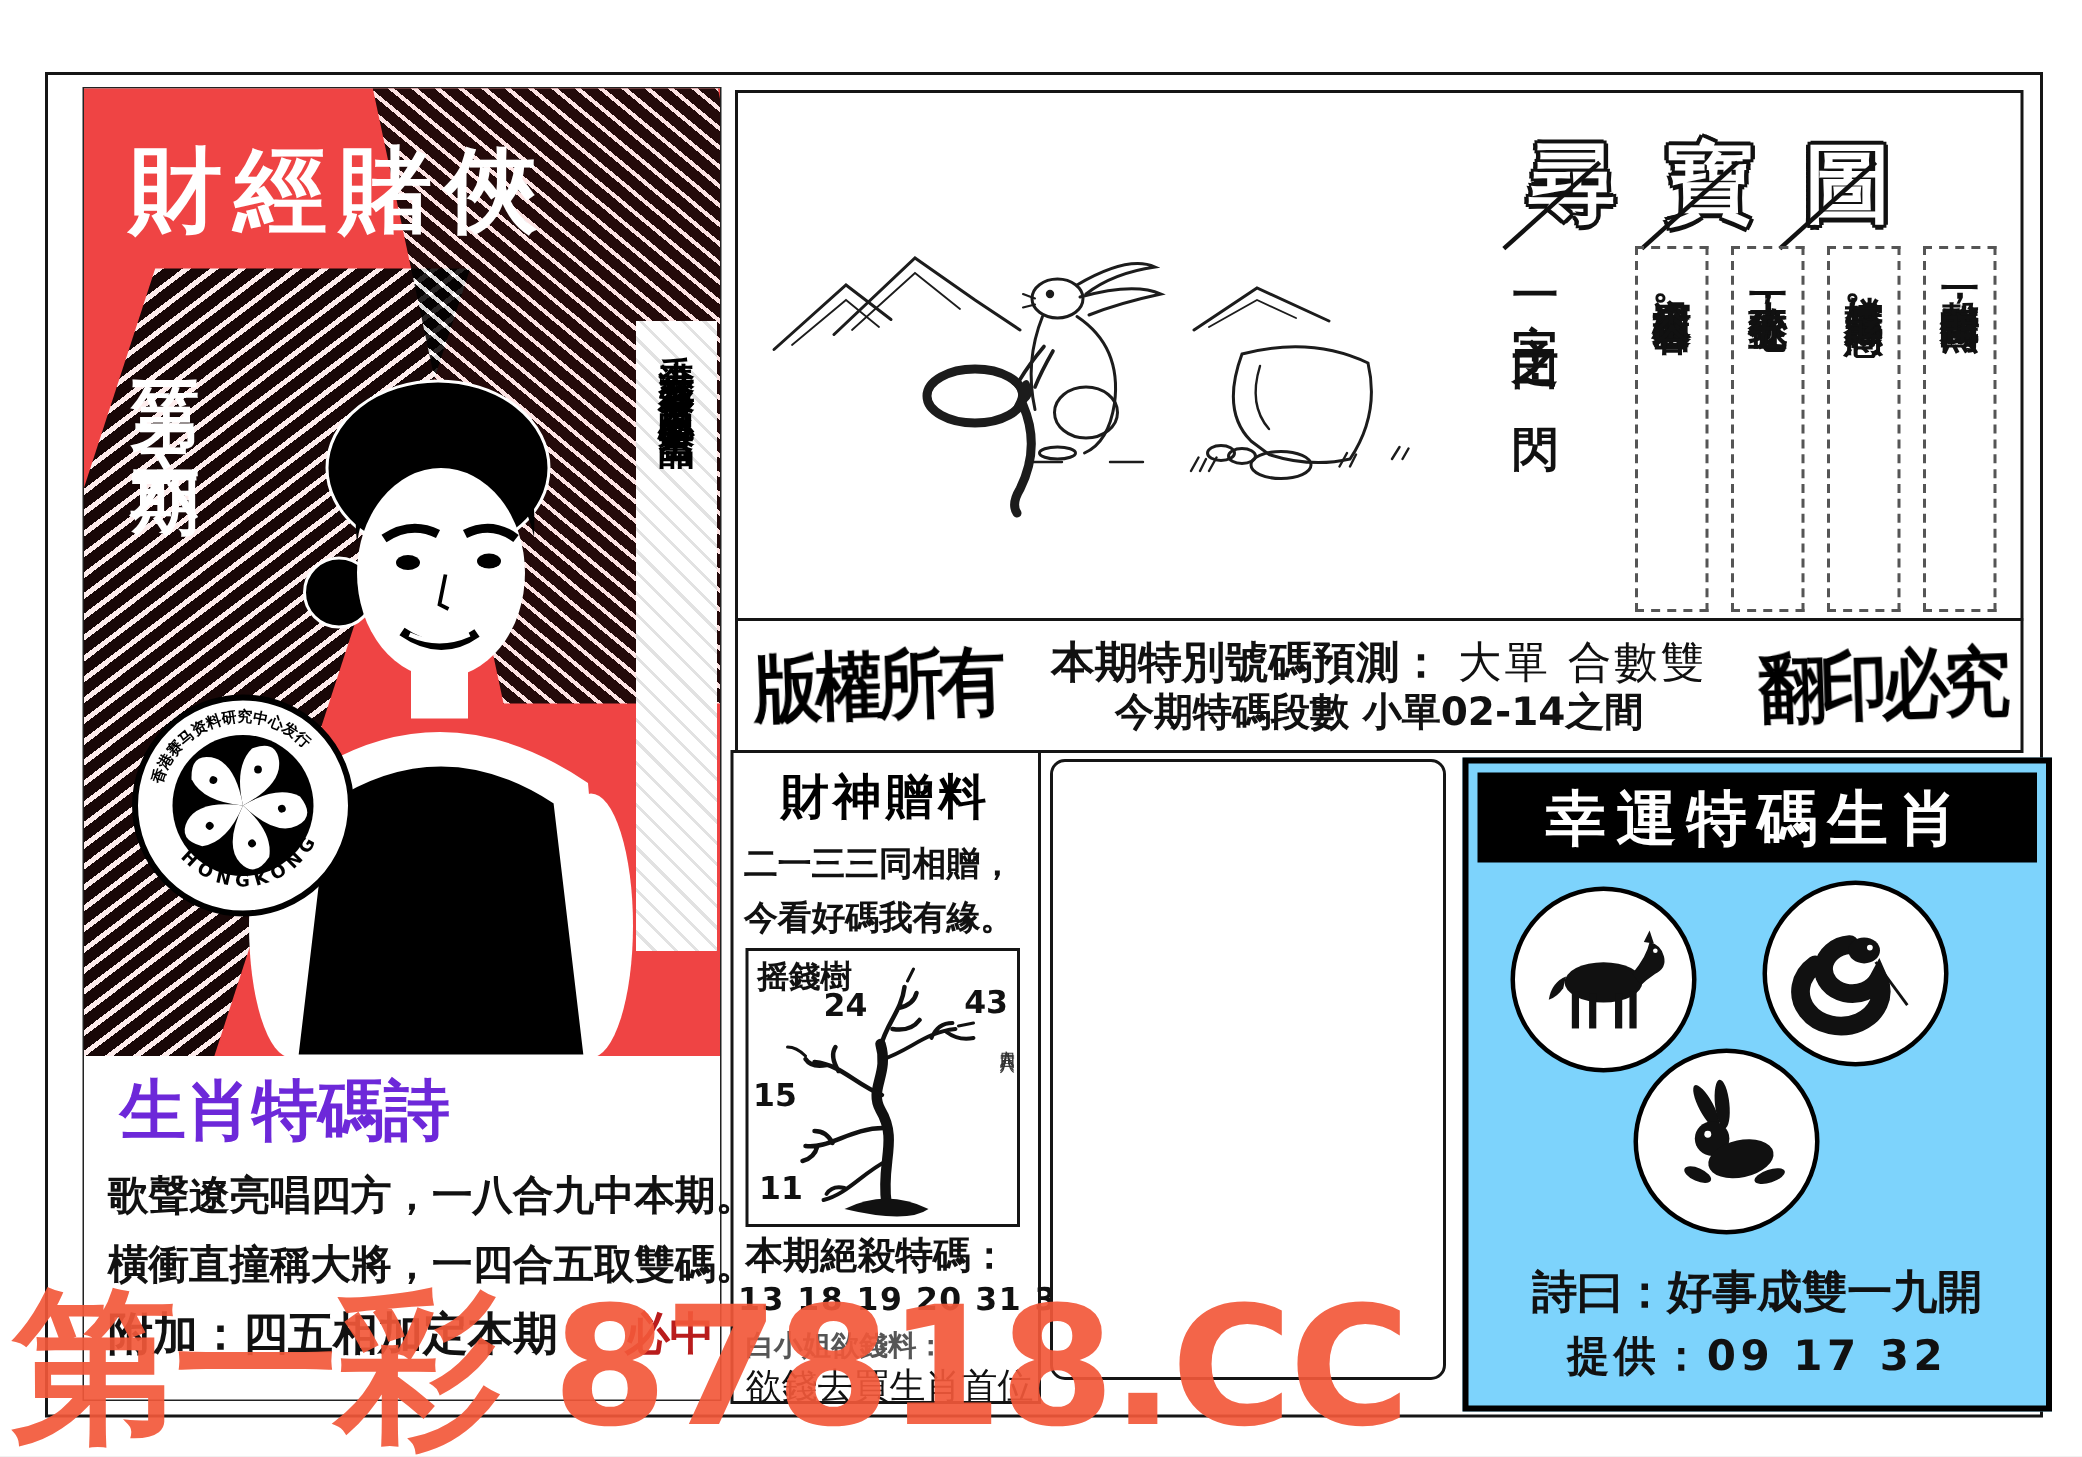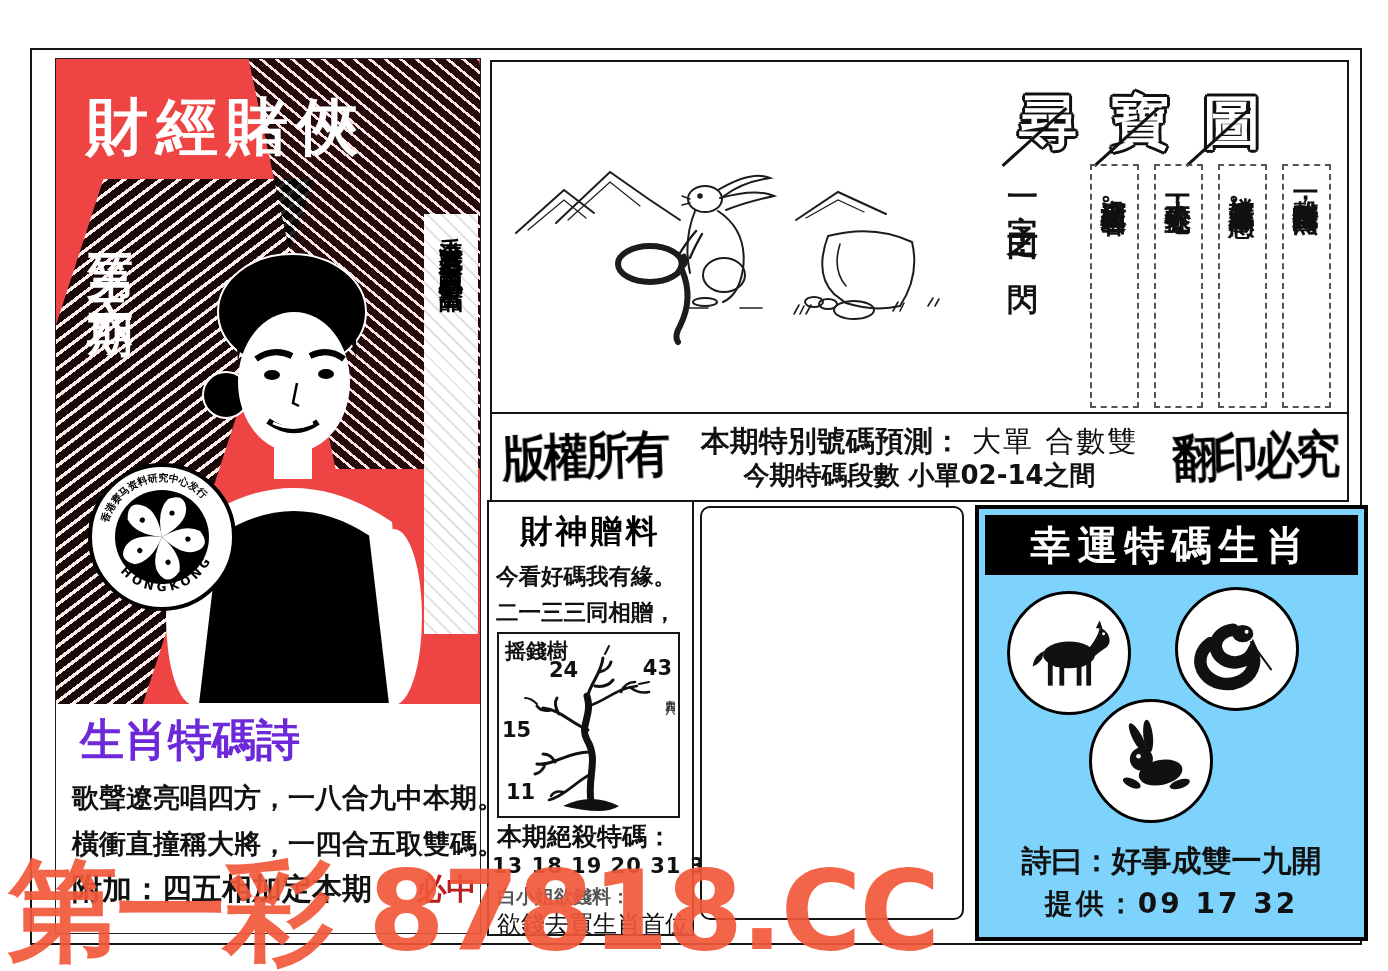--- a/index.html
+++ b/index.html
@@ -232,22 +232,22 @@
         <span>今期特碼段數</span>
         <span>小單02-14之間</span>
       </div>
     </div>
     <div class="stamp">翻印必究</div>
   </div>
 
   <div class="caishen">
     <div class="cs-title">財神贈料</div>
     <div class="cs-verse">
+      <div>二一三三同相贈，</div>
       <div>今看好碼我有緣。</div>
-      <div>二一三三同相贈，</div>
     </div>
 
     <div class="treebox">
       <svg viewBox="0 0 179 182" style="position:absolute;left:0;top:0;width:100%;height:100%;" fill="none" stroke="#111" stroke-linecap="round">
         <path d="M92,168 C88,142 100,126 88,106 C80,92 94,82 88,62" stroke-width="7"></path>
         <path d="M89,96 C70,88 62,76 44,74 M60,80 q-6,-10 -2,-16 M52,76 q-10,2 -14,-4" stroke-width="3"></path>
         <path d="M88,64 C92,48 102,40 104,24 M100,38 q10,-2 12,-10 M96,52 q12,2 18,-6" stroke-width="3"></path>
         <path d="M90,72 C108,66 118,54 138,52 M122,58 q4,-10 14,-10 M132,54 q8,6 18,4" stroke-width="2.6"></path>
         <path d="M90,118 C68,118 54,132 38,130 M56,128 q-4,-8 -12,-8 M46,130 q-2,8 -10,10" stroke-width="3"></path>
         <path d="M92,140 C76,148 66,162 50,166 M64,158 q-8,-2 -12,4" stroke-width="2.6"></path>

